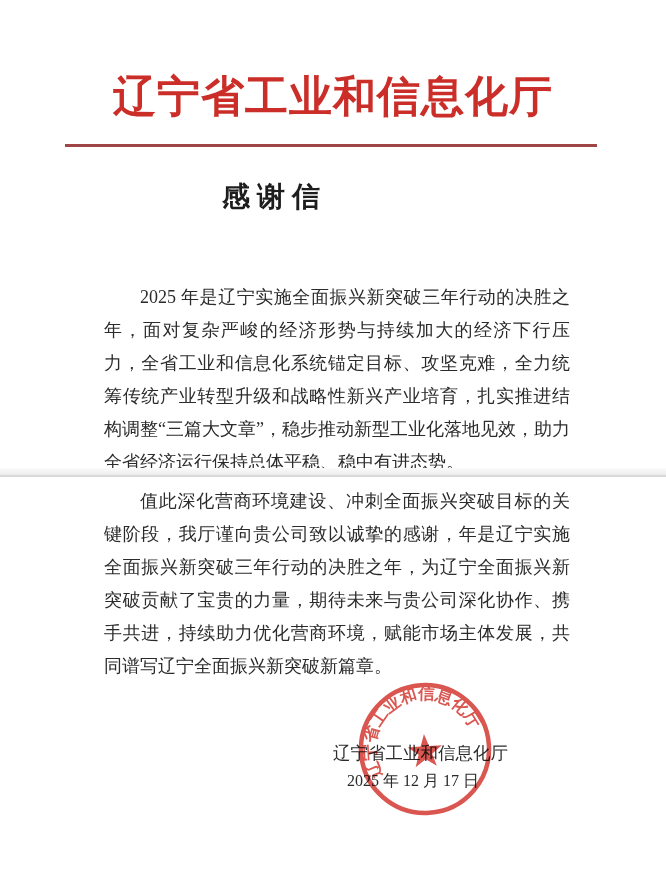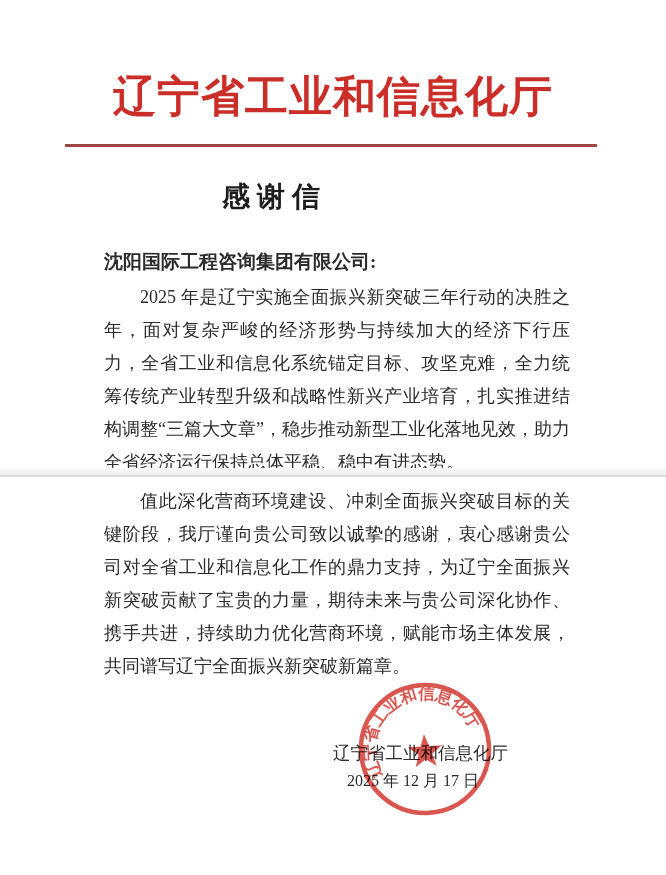--- a/index.html
+++ b/index.html
@@ -108,27 +108,26 @@
 <body>
 
 <div class="page">
 
   <div class="org-title">辽宁省工业和信息化厅</div>
 
   <div class="red-rule"></div>
 
   <div class="doc-title">感 谢 信</div>
 
-  <div class="salutation">沈阳国际工程咨询集团有限公司:</div>
 
   <div class="body-para para-1">2025 年是辽宁实施全面振兴新突破三年行动的决胜之年，面对复杂严峻的经济形势与持续加大的经济下行压力，全省工业和信息化系统锚定目标、攻坚克难，全力统筹传统产业转型升级和战略性新兴产业培育，扎实推进结构调整“三篇大文章”，稳步推动新型工业化落地见效，助力全省经济运行保持总体平稳、稳中有进态势。</div>
 
   <div class="page-break-band"></div>
 
-  <div class="body-para para-2">值此深化营商环境建设、冲刺全面振兴突破目标的关键阶段，我厅谨向贵公司致以诚挚的感谢，衷心感谢贵公司对全省工业和信息化工作的鼎力支持，为辽宁全面振兴新突破贡献了宝贵的力量，期待未来与贵公司深化协作、携手共进，持续助力优化营商环境，赋能市场主体发展，共同谱写辽宁全面振兴新突破新篇章。</div>
+  <div class="body-para para-2">值此深化营商环境建设、冲刺全面振兴突破目标的关键阶段，我厅谨向贵公司致以诚挚的感谢，年是辽宁实施全面振兴新突破三年行动的决胜之年，为辽宁全面振兴新突破贡献了宝贵的力量，期待未来与贵公司深化协作、携手共进，持续助力优化营商环境，赋能市场主体发展，共同谱写辽宁全面振兴新突破新篇章。</div>
 
   <div class="signature-name">辽宁省工业和信息化厅</div>
 
   <div class="signature-date">2025 年 12 月 17 日</div>
 
   <svg class="seal" viewBox="0 0 140 140">
     <circle cx="70" cy="70" r="64" fill="none" stroke="#d2302a" stroke-width="4.5"></circle>
     <path id="sealArcPath" d="M 26.7 95 A 50 50 0 1 1 113.3 95" fill="none"></path>
     <text font-size="16.5" fill="#d2302a" font-weight="700" font-family="Liberation Serif, serif">
       <textPath href="#sealArcPath" startOffset="2">辽宁省工业和信息化厅</textPath>

